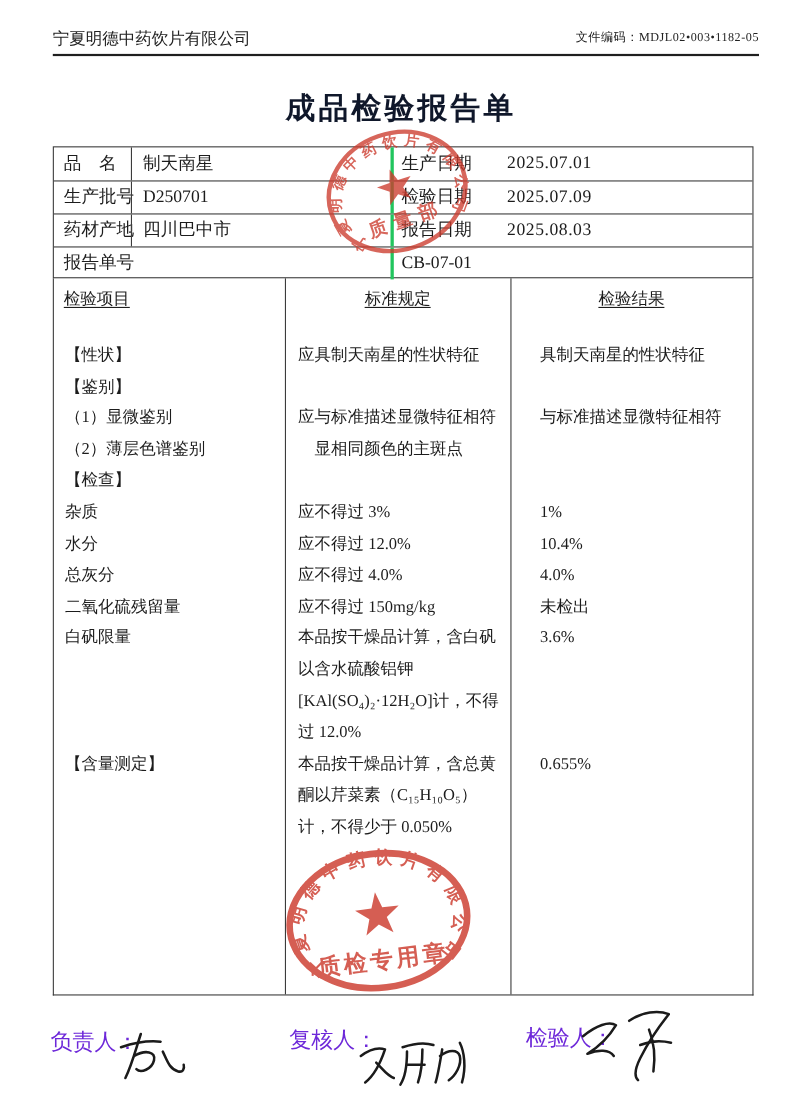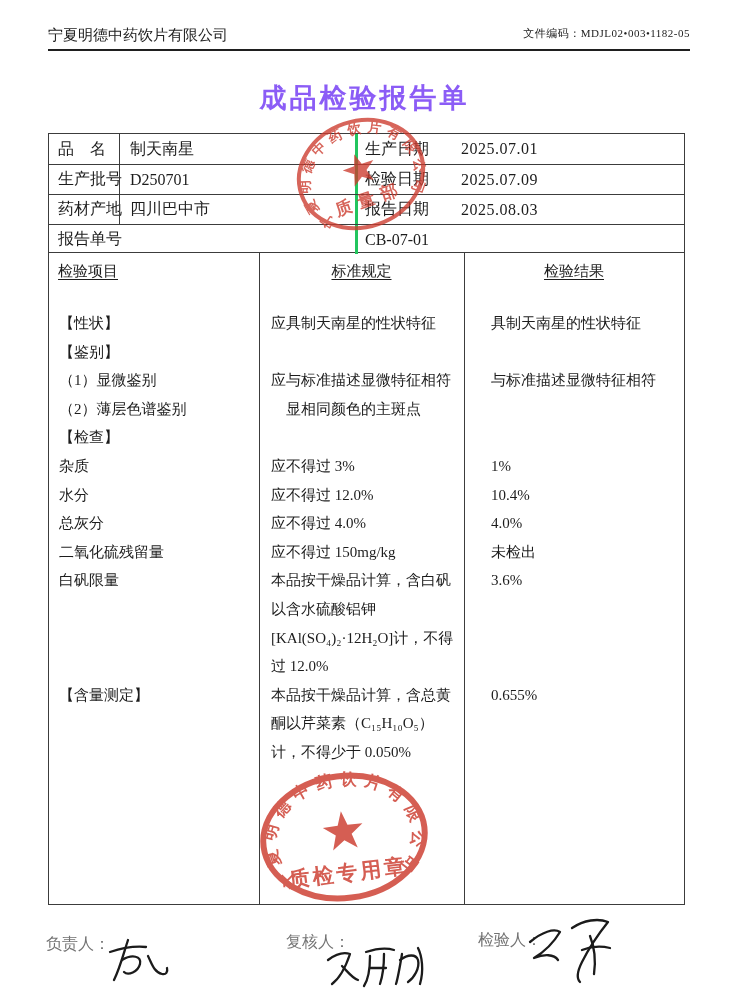--- a/index.html
+++ b/index.html
@@ -9,21 +9,21 @@
     font-family:"Liberation Serif", serif; color:#1c1c1c; overflow:hidden;border-radius:17px;
   }
   
   .doc-header { position:absolute; top:26px; left:48px; width:642px;
     display:flex; justify-content:space-between; font-size:15px; color:#222; }
   .doc-code { font-size:11px; letter-spacing:0.5px; }
   .header-rule { position:absolute; top:49px; left:48px; width:642px; height:2px; background:#1f1f1f; }
   
   .title { position:absolute; top:80px; left:0; width:729px; text-align:center;
     font-family:"Liberation Sans", sans-serif; font-weight:bold; font-size:27px;
-    letter-spacing:3px; color:#8b5cf6; }
+    letter-spacing:3px; color:#0f172a; }
   
   .info-table { position:absolute; top:133px; left:48px; width:637px; height:120px;
     border:1px solid #3c3c3c; font-size:16px; }
   .info-row { display:flex; height:30px; border-top:1px solid #3c3c3c; align-items:center; }
   .info-row:first-child { border-top:none; }
   .ic { height:100%; display:flex; align-items:center; }
   .ic-l1 { width:70px; padding-left:9px; white-space:pre; }
   .ic-v1 { width:236px; padding-left:10px; border-left:1px solid #3c3c3c; }
   .ic-right { flex:1; border-left:3px solid #22c55e; padding-left:7px;align-items:center; }
   .ic-l2 { width:88px; }
@@ -43,23 +43,23 @@
   .trow.first { margin-top:24px; }
   .tc-item { width:210px; padding-left:10px; }
   .tc-std  { width:205px; padding:0 8px 0 12px; }
   .tc-res  { flex:1; padding-left:27px; }
   
   .conclusion { position:absolute; top:905px; left:48px; width:637px; height:28px;
     border:1px solid #3c3c3c; display:flex; align-items:center; font-size:16px; padding-left:9px; }
   .conclusion .lab { font-weight:bold; margin-right:4px; }
   
   .signatures { position:absolute; top:926px; left:0; width:729px; height:74px; }
-  .sig-label { position:absolute; font-size:16px; color:#737373; }
+  .sig-label { position:absolute; font-size:20px; color:#6d28d9; }
   .sig-label.s1 { left:46px;  top:8px; }
-  .sig-label.s2 { left:263px; top:6px;margin-left:23px; }
+  .sig-label.s2 { left:263px; top:6px; }
   .sig-label.s3 { left:478px; top:4px; }
   .sig-svg { position:absolute; }
   .sig-svg.g1 { left:100px; top:0; }
   .sig-svg.g2 { left:322px; top:0; }
   .sig-svg.g3 { left:520px; top:-24px; }
   .sig-svg path { fill:none; stroke:#1b1b1b; stroke-width:2.3; stroke-linecap:round; stroke-linejoin:round; }
   
   .stamp { position:absolute; }
   .stamp-top { left:277px; top:100px; }
   .stamp-bottom { left:242px; top:760px; }

